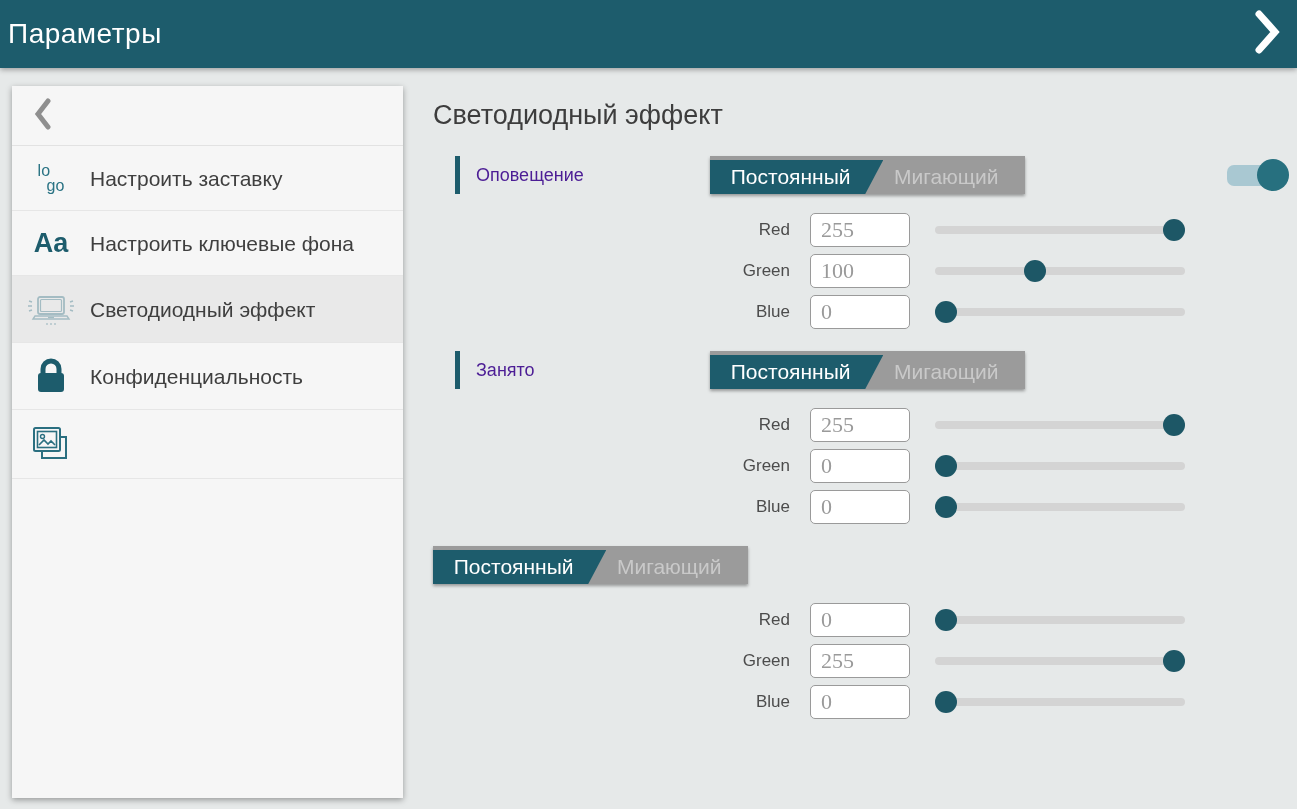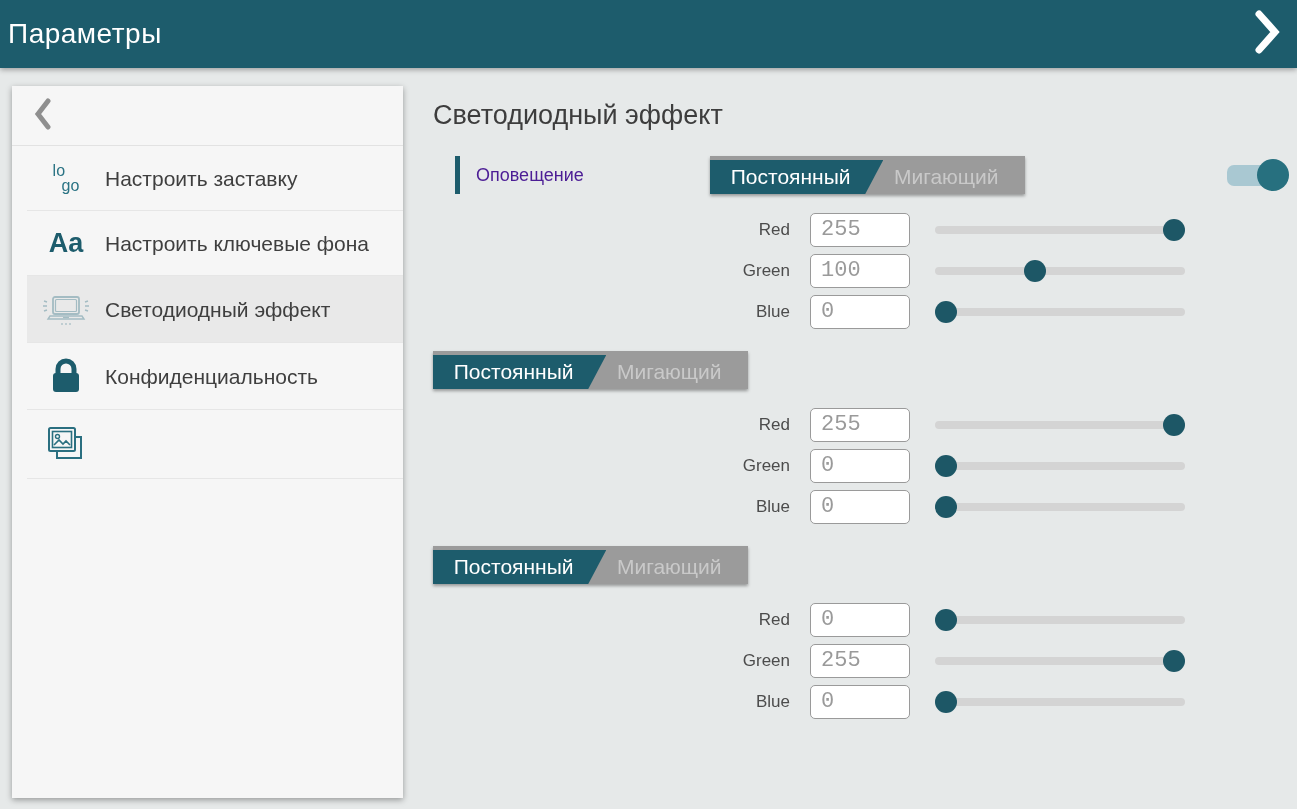--- a/index.html
+++ b/index.html
@@ -37,21 +37,20 @@
     padding-left:22px;
     border-bottom:1px solid #e2e2e2;
     cursor:pointer;
   }
   .nav-item {
     display:flex; align-items:center;
     padding:14px 14px 14px 0;
     border-bottom:1px solid #e6e6e6;
     min-height:65px;
     cursor:pointer;
-    margin-left:15px;
   }
   .nav-item.selected { background:#e9e9e9; }
   .nav-icon {
     width:78px; min-width:78px;
     display:flex; align-items:center; justify-content:center;
   }
   .nav-label { font-size:21px; color:#3f3f3f; line-height:27px; max-width:270px; }
 
   .logo-glyph { color:#2a7384; font-size:16px; line-height:15px; font-weight:500; }
   .logo-glyph .g2 { padding-left:9px; }
@@ -102,21 +101,21 @@
   .channels { margin-left:267px; margin-top:14px; }
   .channel-row { display:flex; align-items:center; height:41px; }
   .chan-label {
     width:90px; text-align:right; margin-right:20px;
     font-size:17px; color:#4c4c4c;
   }
   .chan-input {
     width:100px; height:34px;
     border:1px solid #9a9a9a; border-radius:5px;
     background:#ffffff;
-    font-family:Liberation Mono, monospace;
+    font-family:Liberation Serif, serif;
     font-size:22px; color:#9a9a9a;
     padding-left:10px;
     outline:none;
   }
   .slider { position:relative; width:250px; height:24px; margin-left:25px; cursor:pointer; }
   .slider-track {
     position:absolute; left:0; right:0; top:8px; height:8px;
     background:#d4d4d4; border-radius:4px;
   }
   .slider-thumb {
@@ -246,20 +245,24 @@
         <div class="slider" style="--val: 0;">
           <div class="slider-track"></div>
           <div class="slider-thumb"></div>
         </div>
       </div>
     </div>
   </div>
 
   <div class="section">
     <div class="section-header">
+      <div class="section-title-wrap">
+        <div class="accent-bar"></div>
+        <span class="section-label">Занято</span>
+      </div>
       <div class="mode-toggle">
         <div class="seg seg-blink">
             <span>Мигающий</span>
           </div>
         <div class="seg seg-const">
             <span>Постоянный</span>
           </div>
       </div>
     </div>
     <div class="channels">

